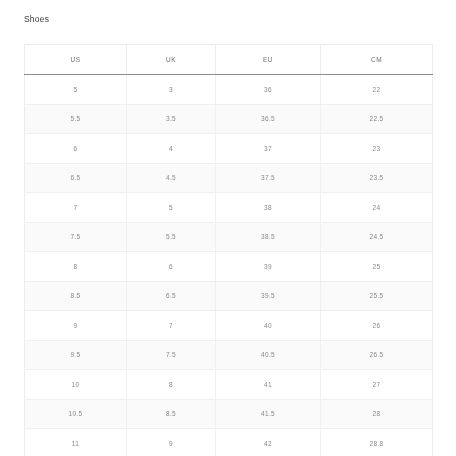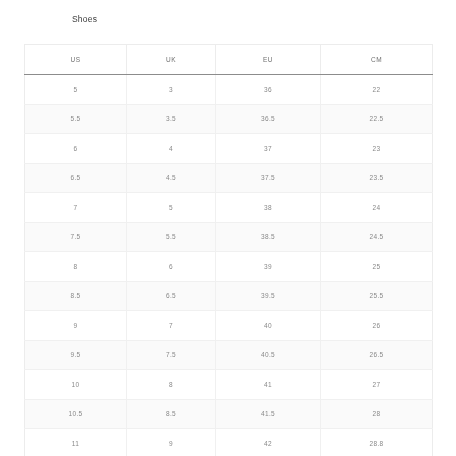--- a/index.html
+++ b/index.html
@@ -22,21 +22,20 @@
   }
   .page-title {
     position: absolute;
     left: 24px;
     top: 13px;
     font-size: 8.5px;
     line-height: 12px;
     color: #3c3c3c;
     letter-spacing: 0.2px;
     font-weight: 400;
-    margin-left: 48px;
   }
   .size-table-wrap {
     position: absolute;
     left: 24px;
     top: 44px;
     width: 408px;
   }
   table.size-table {
     width: 408px;
     border-collapse: collapse;

